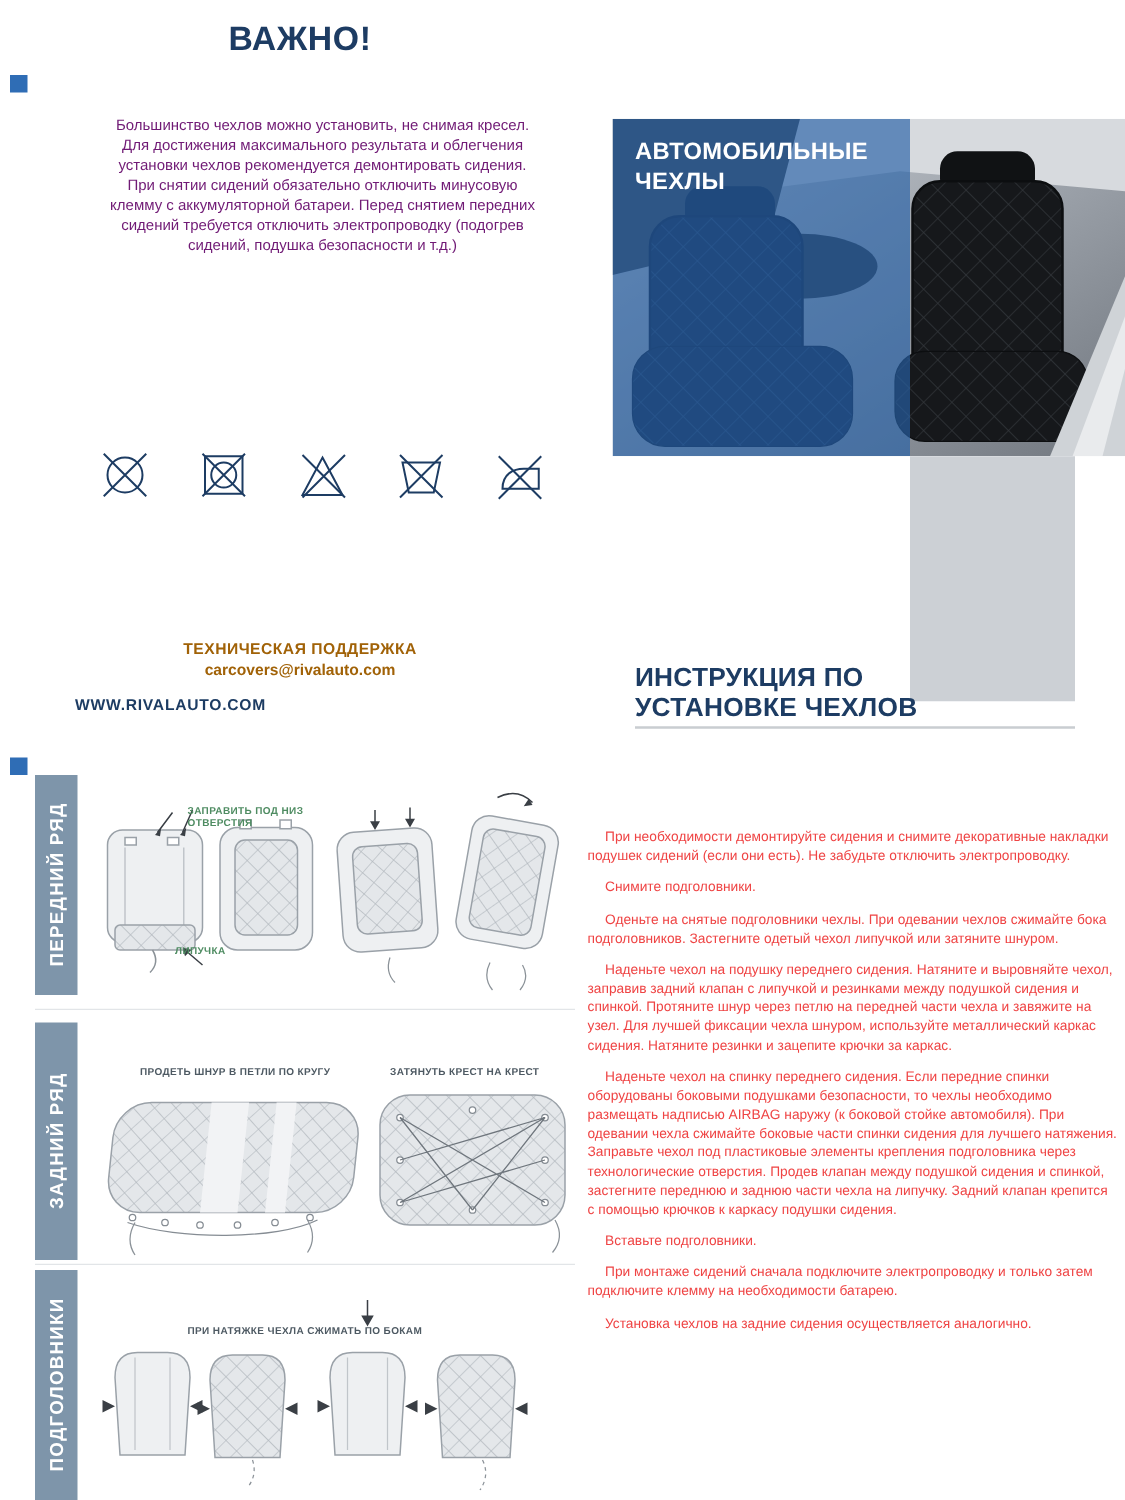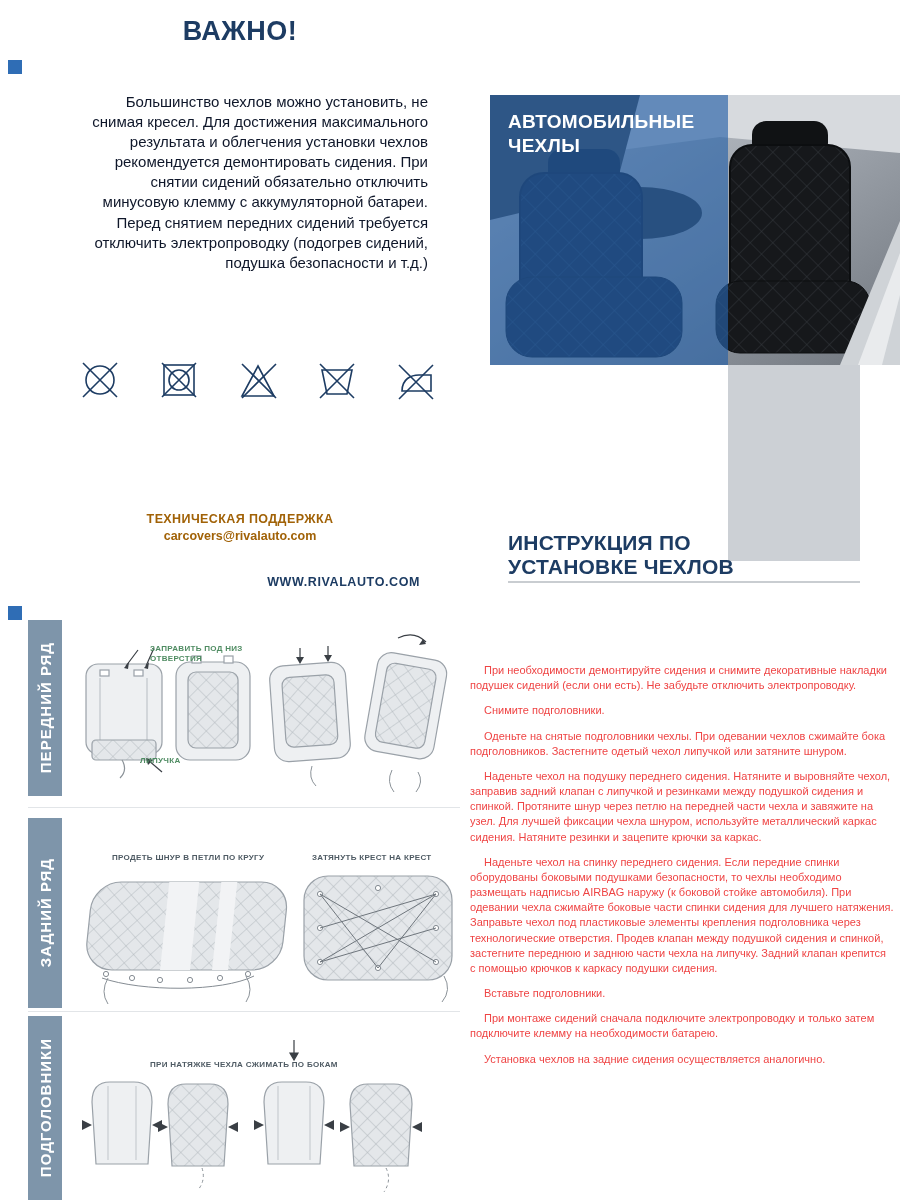--- a/index.html
+++ b/index.html
@@ -7,29 +7,29 @@
   body { width:900px; height:1200px; position:relative; font-family:"Liberation Sans", sans-serif; overflow:hidden; }
   .page { position:absolute; inset:0; background:#fff;padding-left:12px; }
 
   .corner-sq { position:absolute; width:14px; height:14px; background:#2f6db5; }
   .sq-top { left:8px; top:60px; }
   .sq-mid { left:8px; top:606px; }
 
   
   .important-title { position:absolute; left:60px; top:16px; width:360px; text-align:center;
     font-size:27px; font-weight:bold; color:#1d3c63; letter-spacing:.5px; }
-  .intro-text { position:absolute; left:88px; top:92px; width:340px; text-align:right;
-    font-size:15px; line-height:1.34; color:#0f172a; }
+  .intro-text { position:absolute; left:88px; top:92px; width:340px; text-align:center;
+    font-size:12px; line-height:1.34; color:#701a75; }
   .care-row { position:absolute; left:76px; top:356px; width:364px; display:flex; justify-content:space-between; }
   .care-row svg { width:48px; height:48px; }
   .support-block { position:absolute; left:60px; top:512px; width:360px; text-align:center; color:#a16207; }
   .support-heading { font-size:12.5px; font-weight:bold; letter-spacing:.4px; }
   .support-email { font-size:12.5px; font-weight:bold; margin-top:3px; }
-  .website { position:absolute; left:60px; top:557px; width:360px; text-align:right;
-    font-size:12.5px; font-weight:bold; letter-spacing:.6px; color:#1d3c63;margin-top:18px; }
+  .website { position:absolute; left:60px; top:557px; width:360px; text-align:left;
+    font-size:12.5px; font-weight:bold; letter-spacing:.6px; color:#1d3c63; }
 
   
   .photo { position:absolute; left:490px; top:95px; width:410px; height:270px; overflow:hidden; }
   .photo svg { display:block; width:410px; height:270px; }
   .photo-title { position:absolute; left:508px; top:110px; width:205px;
     font-size:19px; font-weight:bold; color:#ffffff; line-height:1.28; letter-spacing:.3px; }
   .gray-block { position:absolute; left:728px; top:365px; width:132px; height:196px; background:#ccd0d5; }
   .instr-heading { position:absolute; left:508px; top:531px; width:290px;
     font-size:21px; font-weight:bold; color:#1d3c63; line-height:1.16; letter-spacing:.2px; }
   .heading-rule { position:absolute; left:508px; top:581px; width:352px; height:2px; background:#c9cdd1; }

